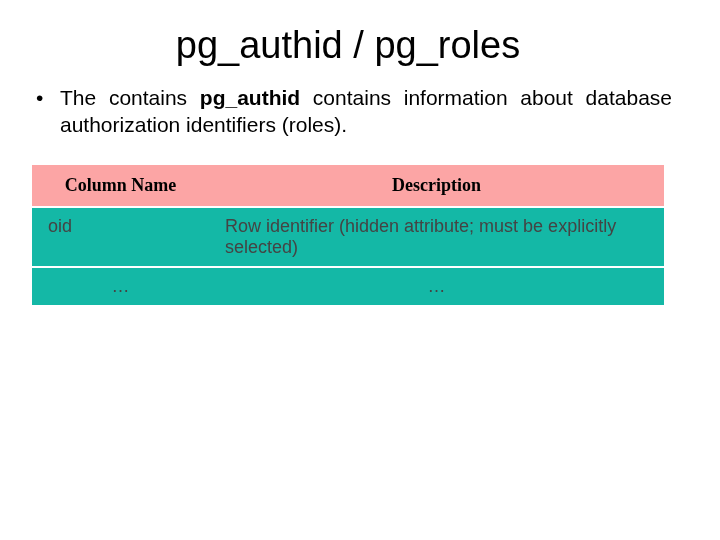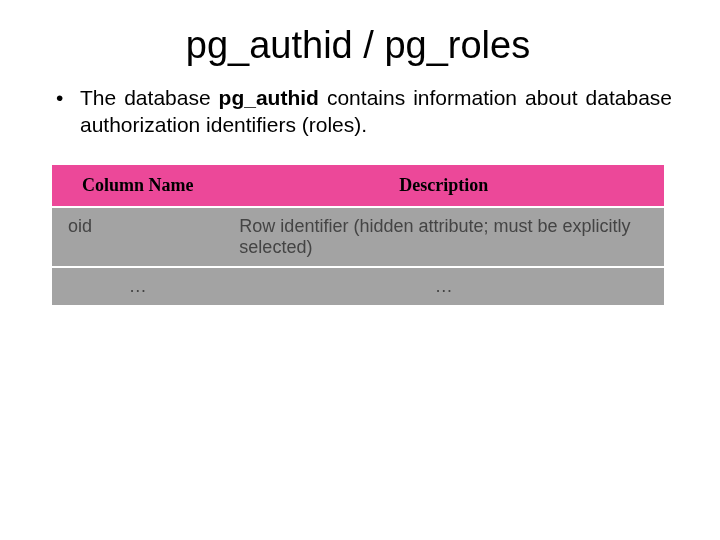--- a/index.html
+++ b/index.html
@@ -8,21 +8,21 @@
     width: 720px;
     height: 540px;
     background: #ffffff;
     font-family: Arial, Helvetica, sans-serif;
     color: #000000;
   }
   .slide {
     box-sizing: border-box;
     width: 720px;
     height: 432px;
-    padding: 18px 48px 0 44px;
+    padding: 18px 48px 0 24px;
   }
   .title {
     text-align: center;
     font-size: 38px;
     font-weight: 400;
     margin: 6px 0 18px 0;
     color: #000;
   }
   .bullets {
     margin: 0 0 26px 0;
@@ -48,51 +48,51 @@
   .bold { font-weight: 700; }
   .table-wrap {
     margin: 0 8px;
   }
   table {
     width: 100%;
     border-collapse: collapse;
     font-size: 18px;
   }
   th {
-    background: #ec4899;
+    background: #fca5a5;
     font-family: "Times New Roman", Times, serif;
     font-weight: 700;
     font-size: 18px;
     padding: 10px 16px;
     text-align: center;
     border-bottom: 2px solid #ffffff;
   }
   td {
-    background: #a3a3a3;
+    background: #14b8a6;
     color: #444;
     padding: 8px 16px;
     border-bottom: 2px solid #ffffff;
     font-size: 18px;
     vertical-align: top;
   }
   .col-name { width: 28%; }
   tr.ellipsis td {
     text-align: center;
   }
 </style>
 </head>
 <body>
 
 <div class="slide">
 
   <h1 class="title">pg_authid / pg_roles</h1>
 
   <ul class="bullets">
     <li>
-      <span>The database </span><span class="bold">pg_authid</span><span> contains information about database authorization identifiers (roles).</span>
+      <span>The contains </span><span class="bold">pg_authid</span><span> contains information about database authorization identifiers (roles).</span>
     </li>
   </ul>
 
   <div class="table-wrap">
     <table>
       <thead>
         <tr>
           <th class="col-name">Column Name</th>
           <th>Description</th>
         </tr>

